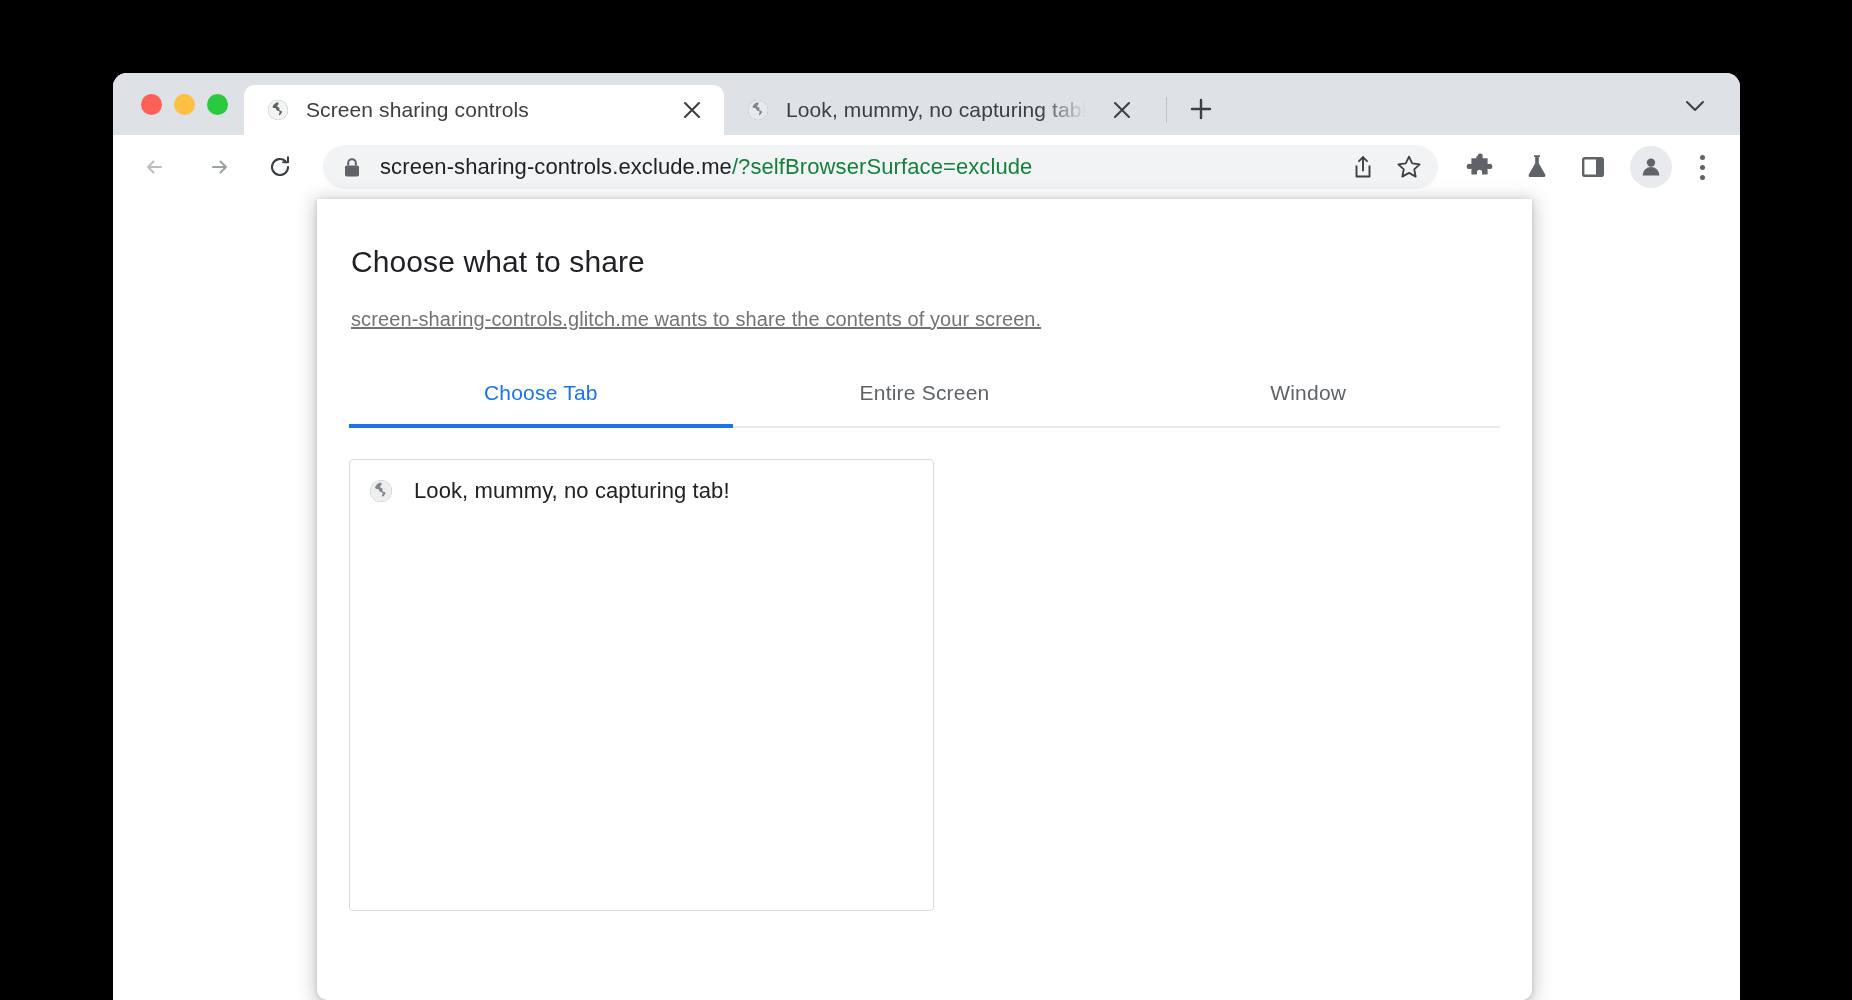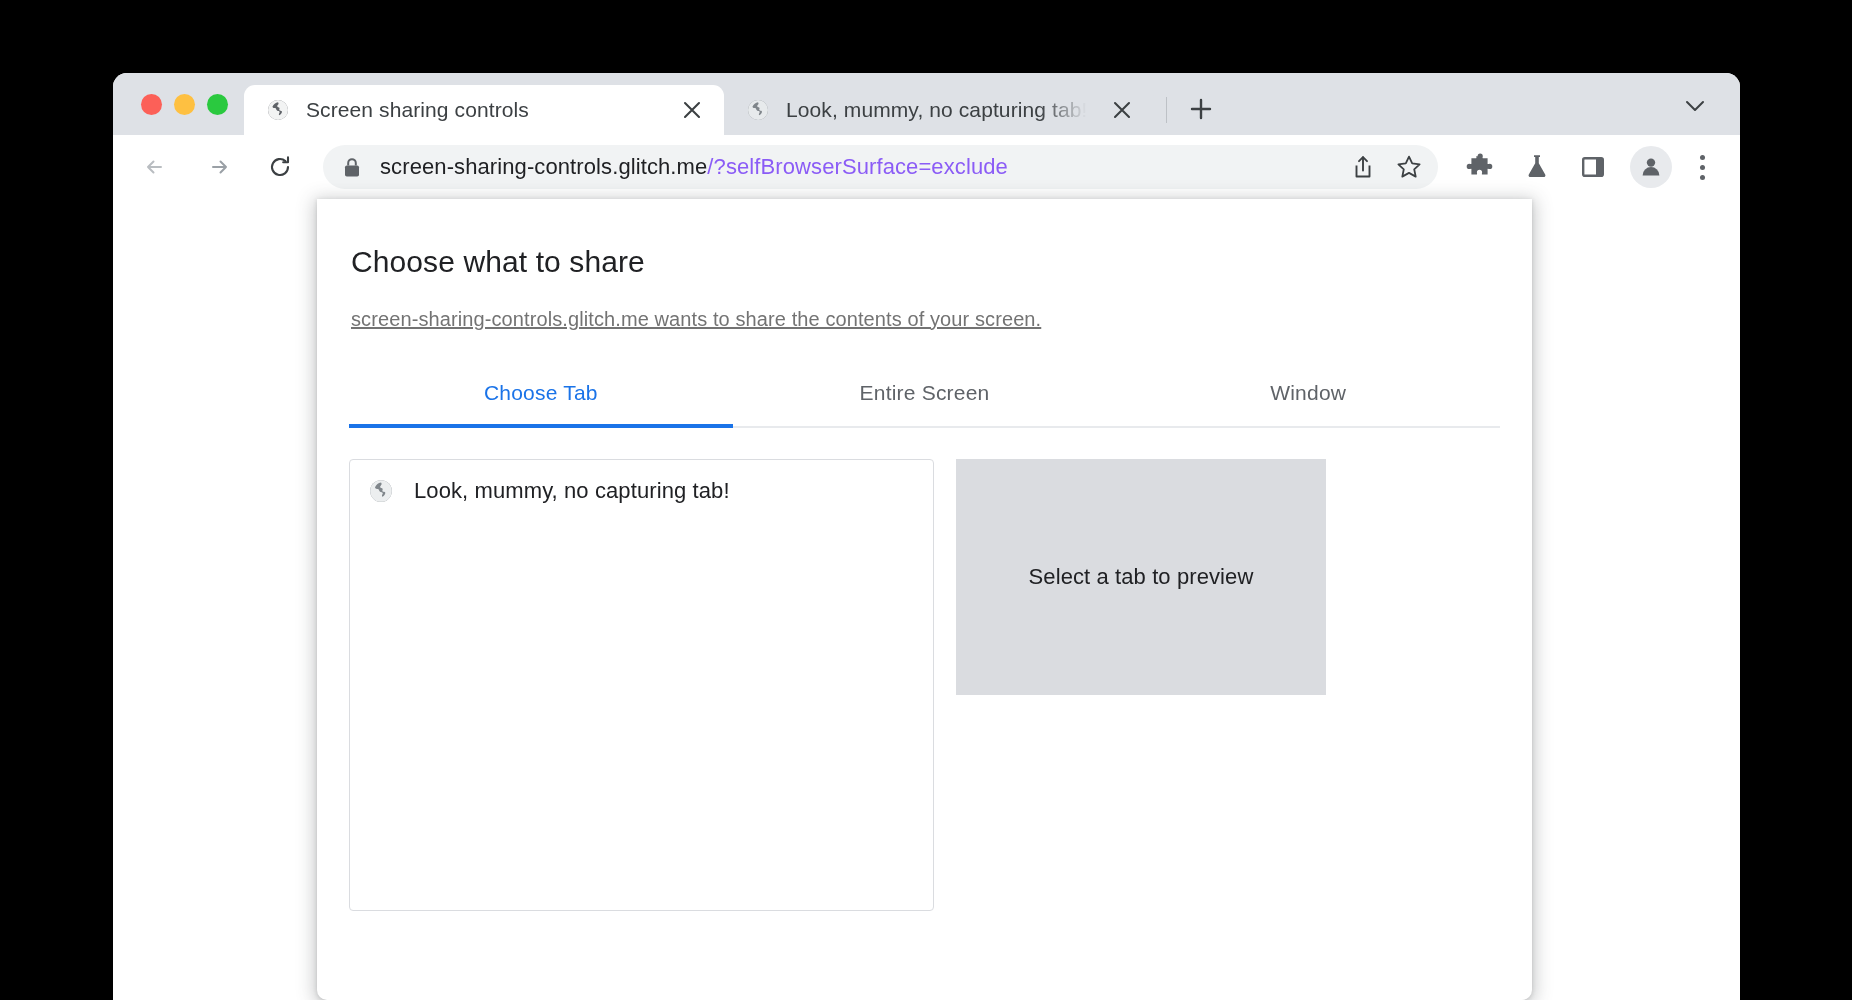--- a/index.html
+++ b/index.html
@@ -143,21 +143,21 @@
   }
   .lock-icon { flex: 0 0 auto; width: 20px; height: 22px; margin-right: 17px; display:flex; align-items:center; }
   .url-text {
     flex: 1 1 auto;
     font-size: 22px;
     color: #202124;
     white-space: nowrap;
     overflow: hidden;
     letter-spacing: 0.1px;
   }
-  .url-text .dim { color: #8b5cf6; }
+  .url-text .dim { color: #15803d; }
   .omnibox-action {
     flex: 0 0 auto;
     width: 42px; height: 42px;
     display: flex; align-items: center; justify-content: center;
     border-radius: 50%;
     margin-left: 4px;
   }
 
   .tb-icon {
     width: 46px; height: 46px;
@@ -376,21 +376,21 @@
         </svg>
       </div>
 
       <div class="omnibox">
         <span class="lock-icon">
           <svg width="18" height="21" viewBox="0 0 18 21">
             <rect x="2" y="8.5" width="14" height="11" rx="1.8" fill="#5f6368"></rect>
             <path d="M5.2 8.5 V6 a3.8 3.8 0 0 1 7.6 0 V8.5" stroke="#5f6368" stroke-width="2" fill="none"></path>
           </svg>
         </span>
-        <span class="url-text"><span>screen-sharing-controls.glitch.me</span><span class="dim">/?selfBrowserSurface=exclude</span></span>
+        <span class="url-text"><span>screen-sharing-controls.exclude.me</span><span class="dim">/?selfBrowserSurface=exclude</span></span>
         <span class="omnibox-action">
           <svg width="24" height="26" viewBox="0 0 24 26">
             <path d="M5.5 11.5 V22.5 H18.5 V11.5" stroke="#3c4043" stroke-width="1.9" fill="none" stroke-linejoin="round"></path>
             <path d="M12 16.5 V3.2" stroke="#3c4043" stroke-width="1.9" stroke-linecap="round"></path>
             <path d="M8 7.2 L12 3.2 L16 7.2" stroke="#3c4043" stroke-width="1.9" fill="none" stroke-linecap="round" stroke-linejoin="round"></path>
           </svg>
         </span>
         <span class="omnibox-action">
           <svg width="26" height="26" viewBox="0 0 26 26">
             <path d="M13 2.6 L16.2 9.4 L23.6 10.3 L18.2 15.3 L19.7 22.6 L13 18.9 L6.3 22.6 L7.8 15.3 L2.4 10.3 L9.8 9.4 Z" stroke="#3c4043" stroke-width="1.8" fill="none" stroke-linejoin="round"></path>
@@ -451,22 +451,19 @@
               <span class="source-favicon">
                 <svg class="globe" width="26" height="26" viewBox="0 0 24 24">
                   <circle cx="12" cy="12" r="10" fill="#80868b"></circle>
                   <path d="M12 2a10 10 0 0 0 0 20 10 10 0 0 0 0-20zm0 2.2c.9 1 .6 2.2-.3 2.9-1 .8-.3 2.1.6 2.1.9 0 1.6.9 1.1 1.8-.5.9.3 1.9 1.2 1.7.9-.2 1.6.6 1.3 1.5-.4 1.2-1.4 2.4-2.7 3.1-.6-.8-.3-1.8.2-2.4.6-.7.1-1.8-.8-1.8-1.1 0-2.1-.7-2.4-1.8-.2-.8-.9-1.3-1.7-1.2-1 .1-1.9-.6-2-1.6A7.8 7.8 0 0 1 12 4.2z" fill="#f1f3f4" opacity="0.95"></path>
                 </svg>
               </span>
               <span class="source-label">Look, mummy, no capturing tab!</span>
             </div>
           </div>
 
-          <div class="preview-pane">
-            <span class="preview-text">Select a tab to preview</span>
-          </div>
 
         </div>
       </div>
     </div>
 
   </div>
 </div>
 
 </body></html>

